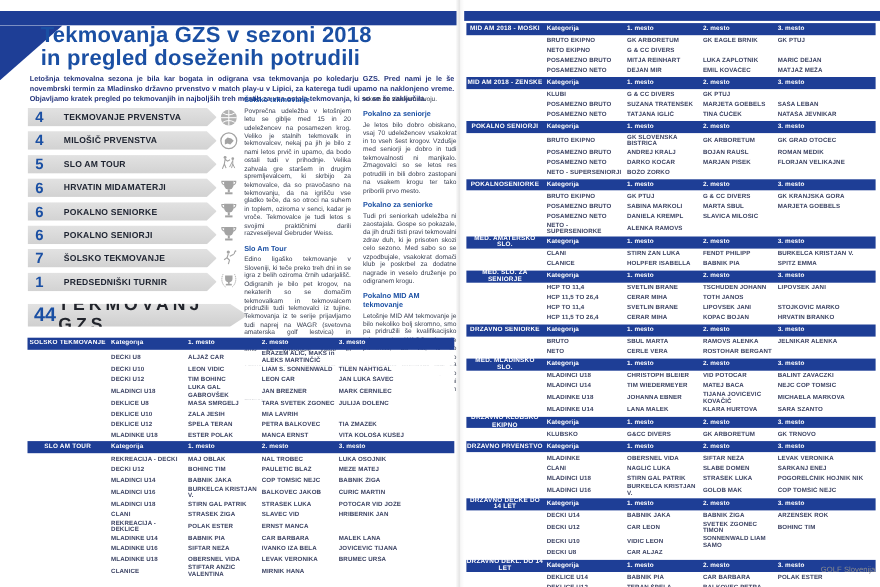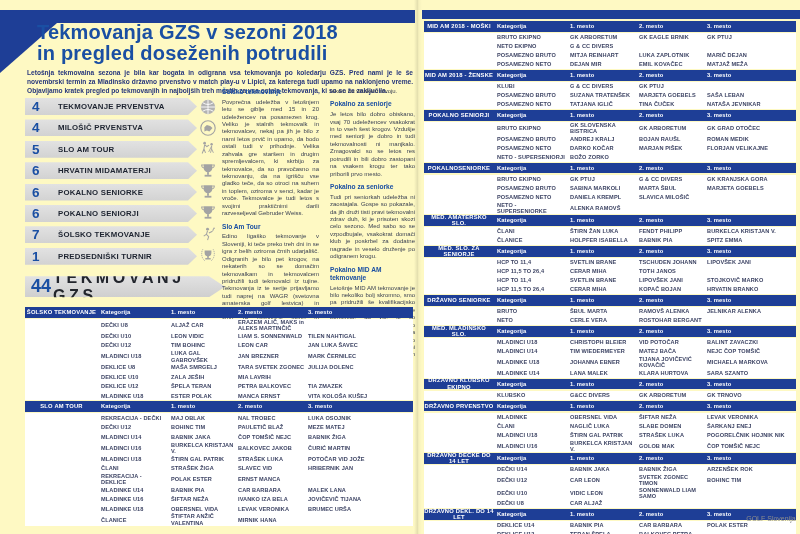--- a/index.html
+++ b/index.html
@@ -1,16 +1,16 @@
 <!DOCTYPE html>
 <html><head>
 <meta charset="utf-8">
 <style>
   html,body{margin:0;padding:0;background:#eceae7;font-family:"Liberation Sans",sans-serif;}
-  .spread{position:relative;width:800px;height:534px;background:#fef9c3;overflow:hidden;box-shadow:0 0 4px rgba(0,0,0,.25);}
+  .spread{position:relative;width:800px;height:534px;background:#ffffff;overflow:hidden;box-shadow:0 0 4px rgba(0,0,0,.25);}
   .fold{position:absolute;left:414px;top:0;width:8px;height:534px;
         background:linear-gradient(90deg,rgba(0,0,0,0) 0%,rgba(0,0,0,.10) 45%,rgba(0,0,0,.03) 60%,rgba(0,0,0,0) 100%);}
   
   .topbar-left{position:absolute;left:0;top:10px;width:415px;height:13px;background:#1e3e96;}
   .corner-tri{position:absolute;left:0;top:23px;width:57px;height:50px;background:#1e3e96;
               clip-path:polygon(0 0,100% 0,0 100%);}
   .title{position:absolute;left:37px;top:22px;width:370px;color:#1a4fa3;font-weight:bold;
          font-size:20px;line-height:21px;letter-spacing:.2px;}
   .intro{position:absolute;left:27px;top:61px;width:386px;color:#26367c;font-weight:bold;
          font-size:6.6px;line-height:1.42;text-align:justify;}

